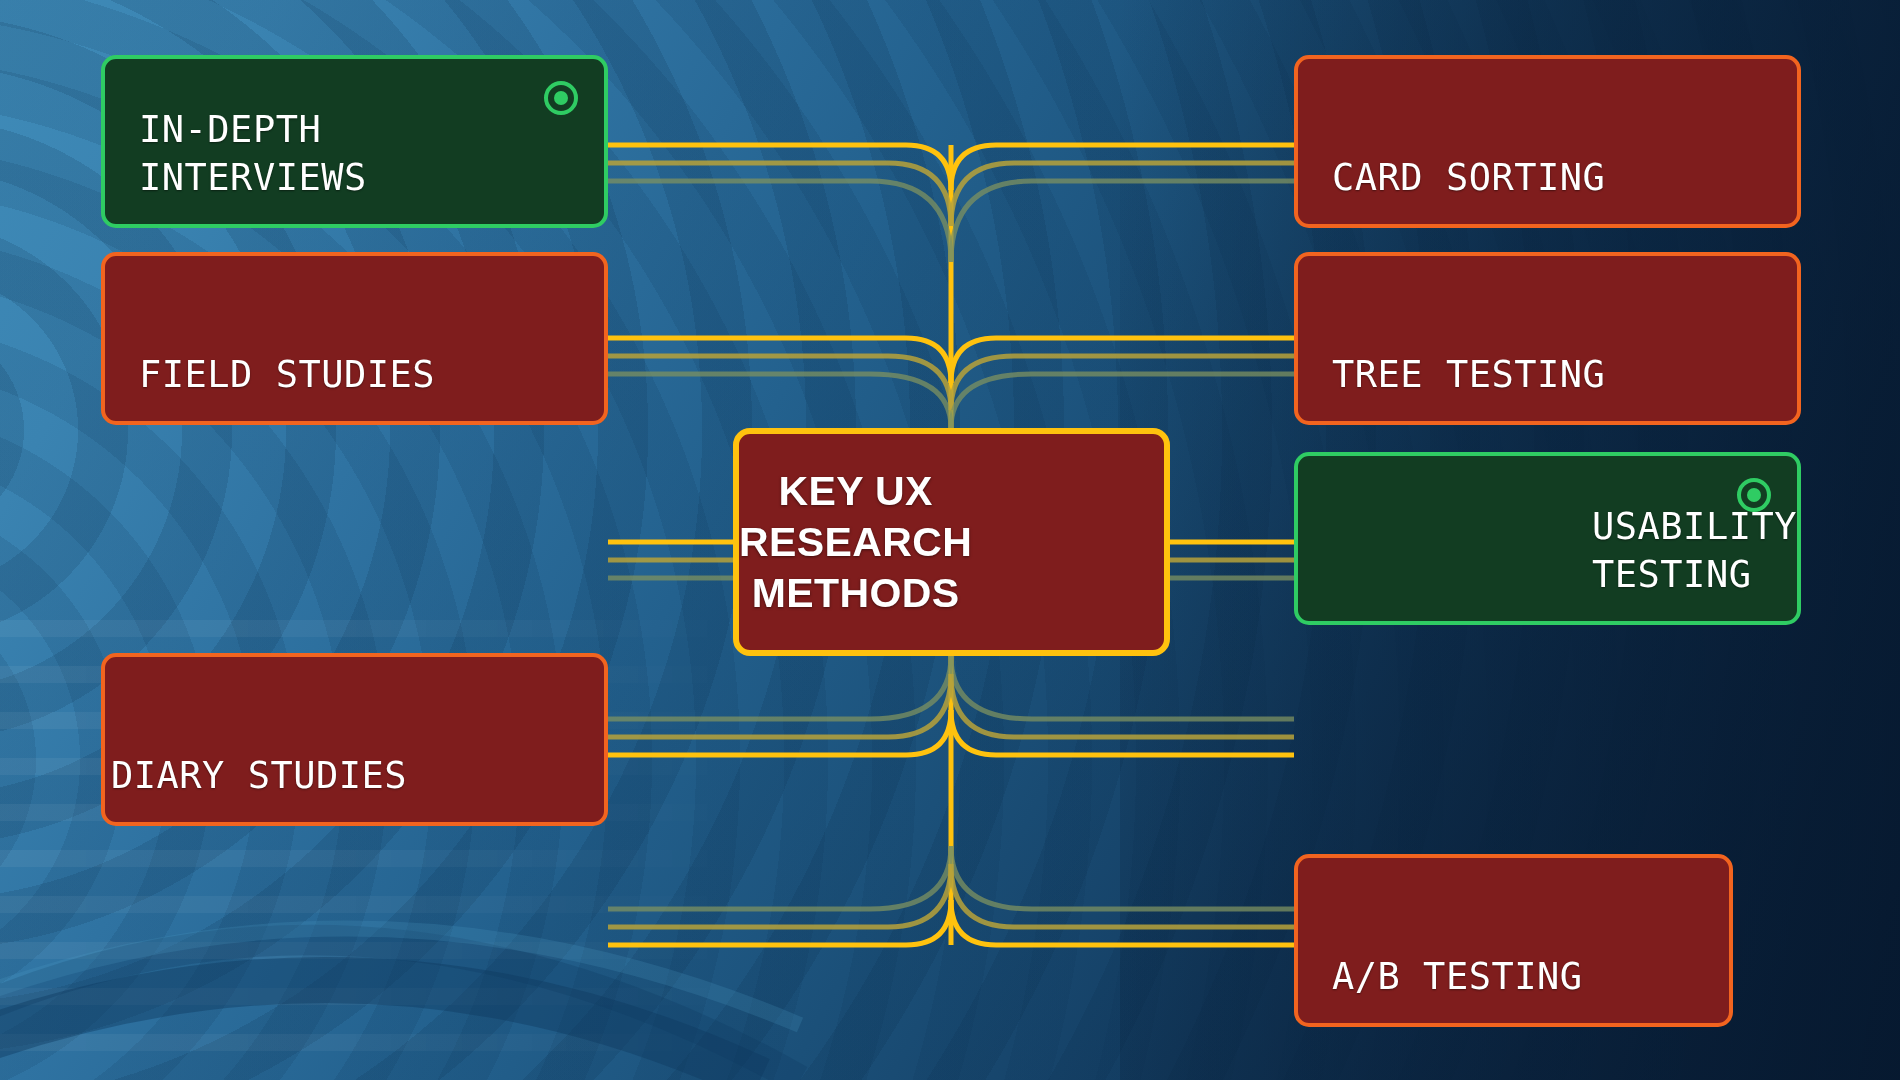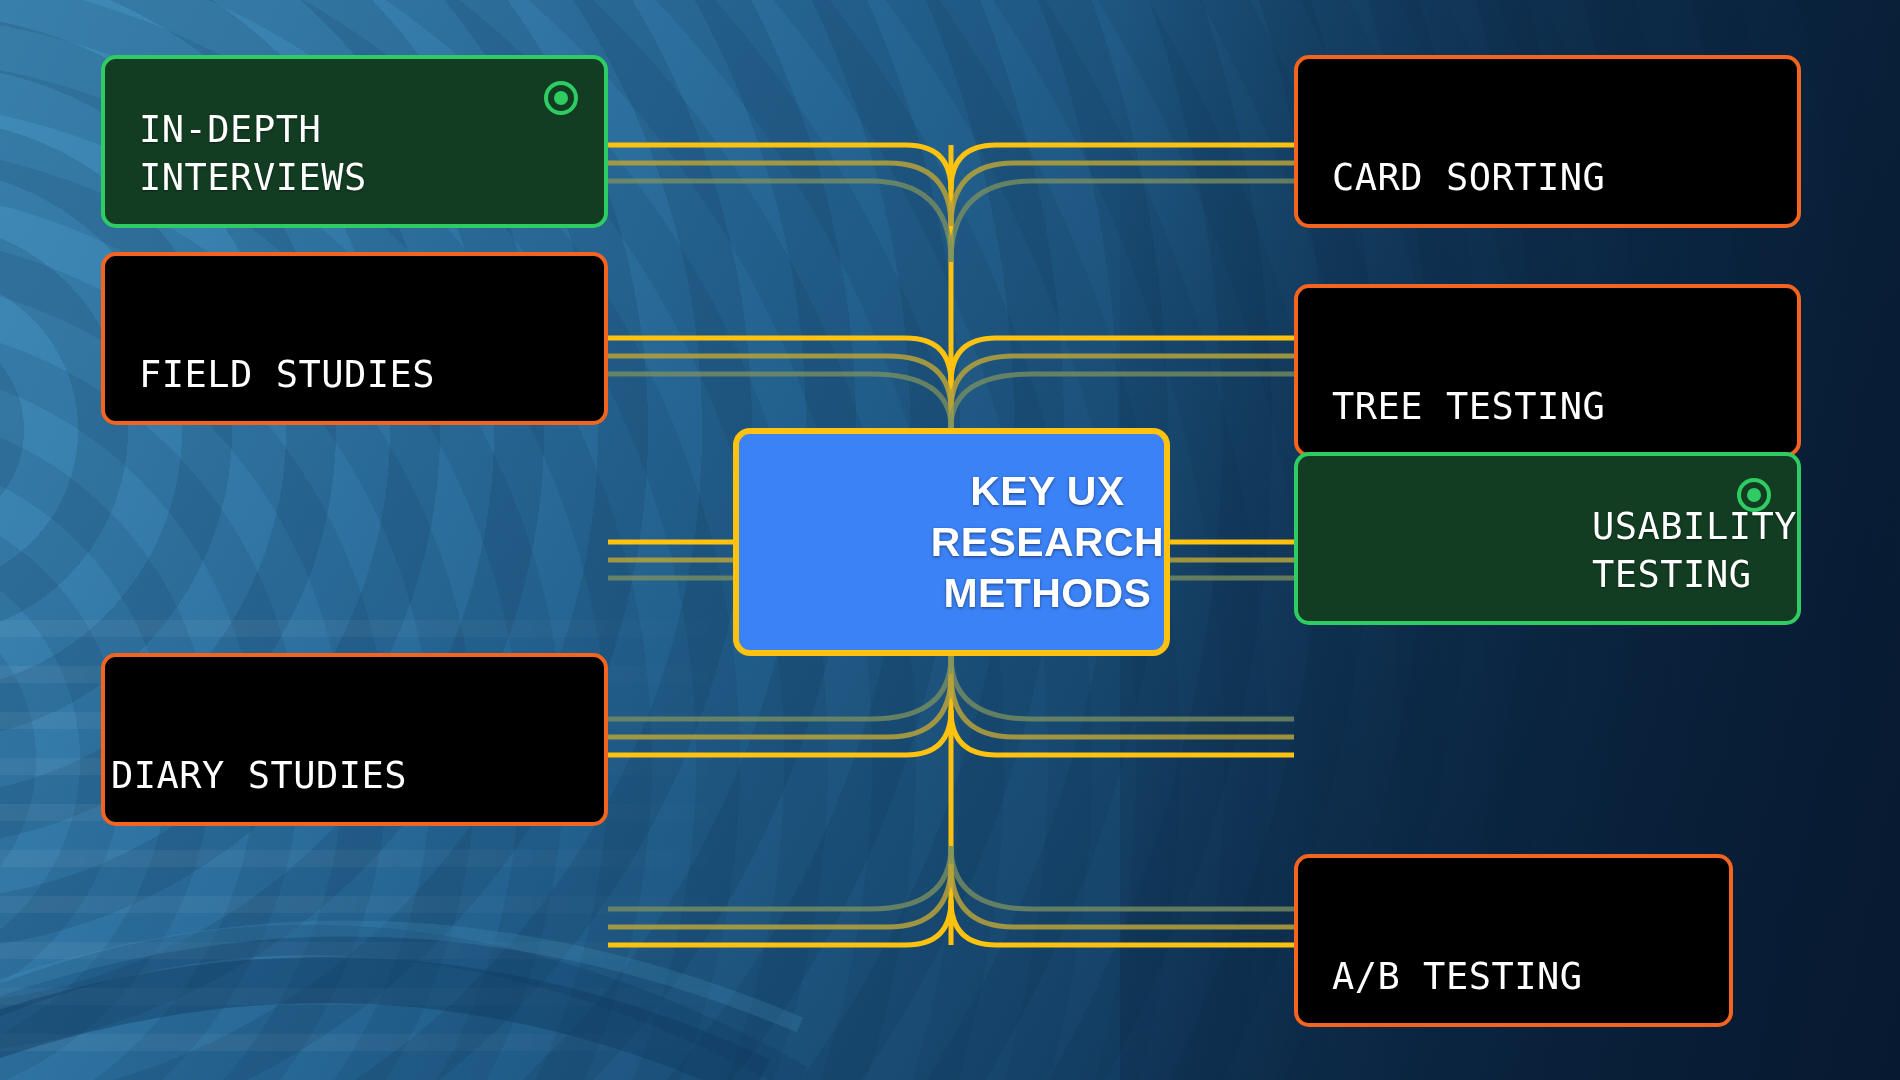--- a/index.html
+++ b/index.html
@@ -64,21 +64,21 @@
   }
 
   
   #wires{ position:absolute; inset:0; }
 
   
   .card{
     position:absolute;
     border-radius:15px;
     border:4px solid #f2641f;
-    background:#000000;
+    background:#7f1d1d;
     display:flex; flex-direction:column; justify-content:flex-end;
     padding:0 0 22px 34px;
     overflow:hidden;
   }
   .card.green{
     border-color:#2fcc63;
     background:#123d22;
   }
   .card .label{
     color:#ffffff;
@@ -98,22 +98,22 @@
     display:block; width:14px; height:14px; border-radius:50%;
     background:#2fcc63;
   }
 
   
   #center{
     position:absolute;
     left:733px; top:428px; width:437px; height:228px;
     border:6px solid #ffc20e;
     border-radius:17px;
-    background:#3b82f6;
-    display:flex; align-items:center; justify-content:flex-end;
+    background:#7f1d1d;
+    display:flex; align-items:center; justify-content:flex-start;
     z-index:6;
   }
   #center .ctitle{
     font-family:"Liberation Sans", sans-serif;
     font-weight:bold;
     color:#ffffff;
     font-size:41px;
     line-height:51px;
     text-align:center;
     letter-spacing:0.4px;
@@ -217,21 +217,21 @@
 
   <div class="card" style="left:101px; top:653px; width:507px; height:173px;padding-left:6px;">
     <div class="label">DIARY STUDIES</div>
   </div>
 
 
   <div class="card" style="left:1294px; top:55px; width:507px; height:173px;">
     <div class="label">CARD SORTING</div>
   </div>
 
-  <div class="card" style="left:1294px; top:252px; width:507px; height:173px;margin-top:32px;">
+  <div class="card" style="left:1294px; top:252px; width:507px; height:173px;">
     <div class="label">TREE TESTING</div>
   </div>
 
   <div class="card green" style="left:1294px; top:452px; width:507px; height:173px;align-items:flex-end;">
     <div class="radio">
         <i></i>
       </div>
     <div class="label">USABILITY
 TESTING</div>
   </div>

